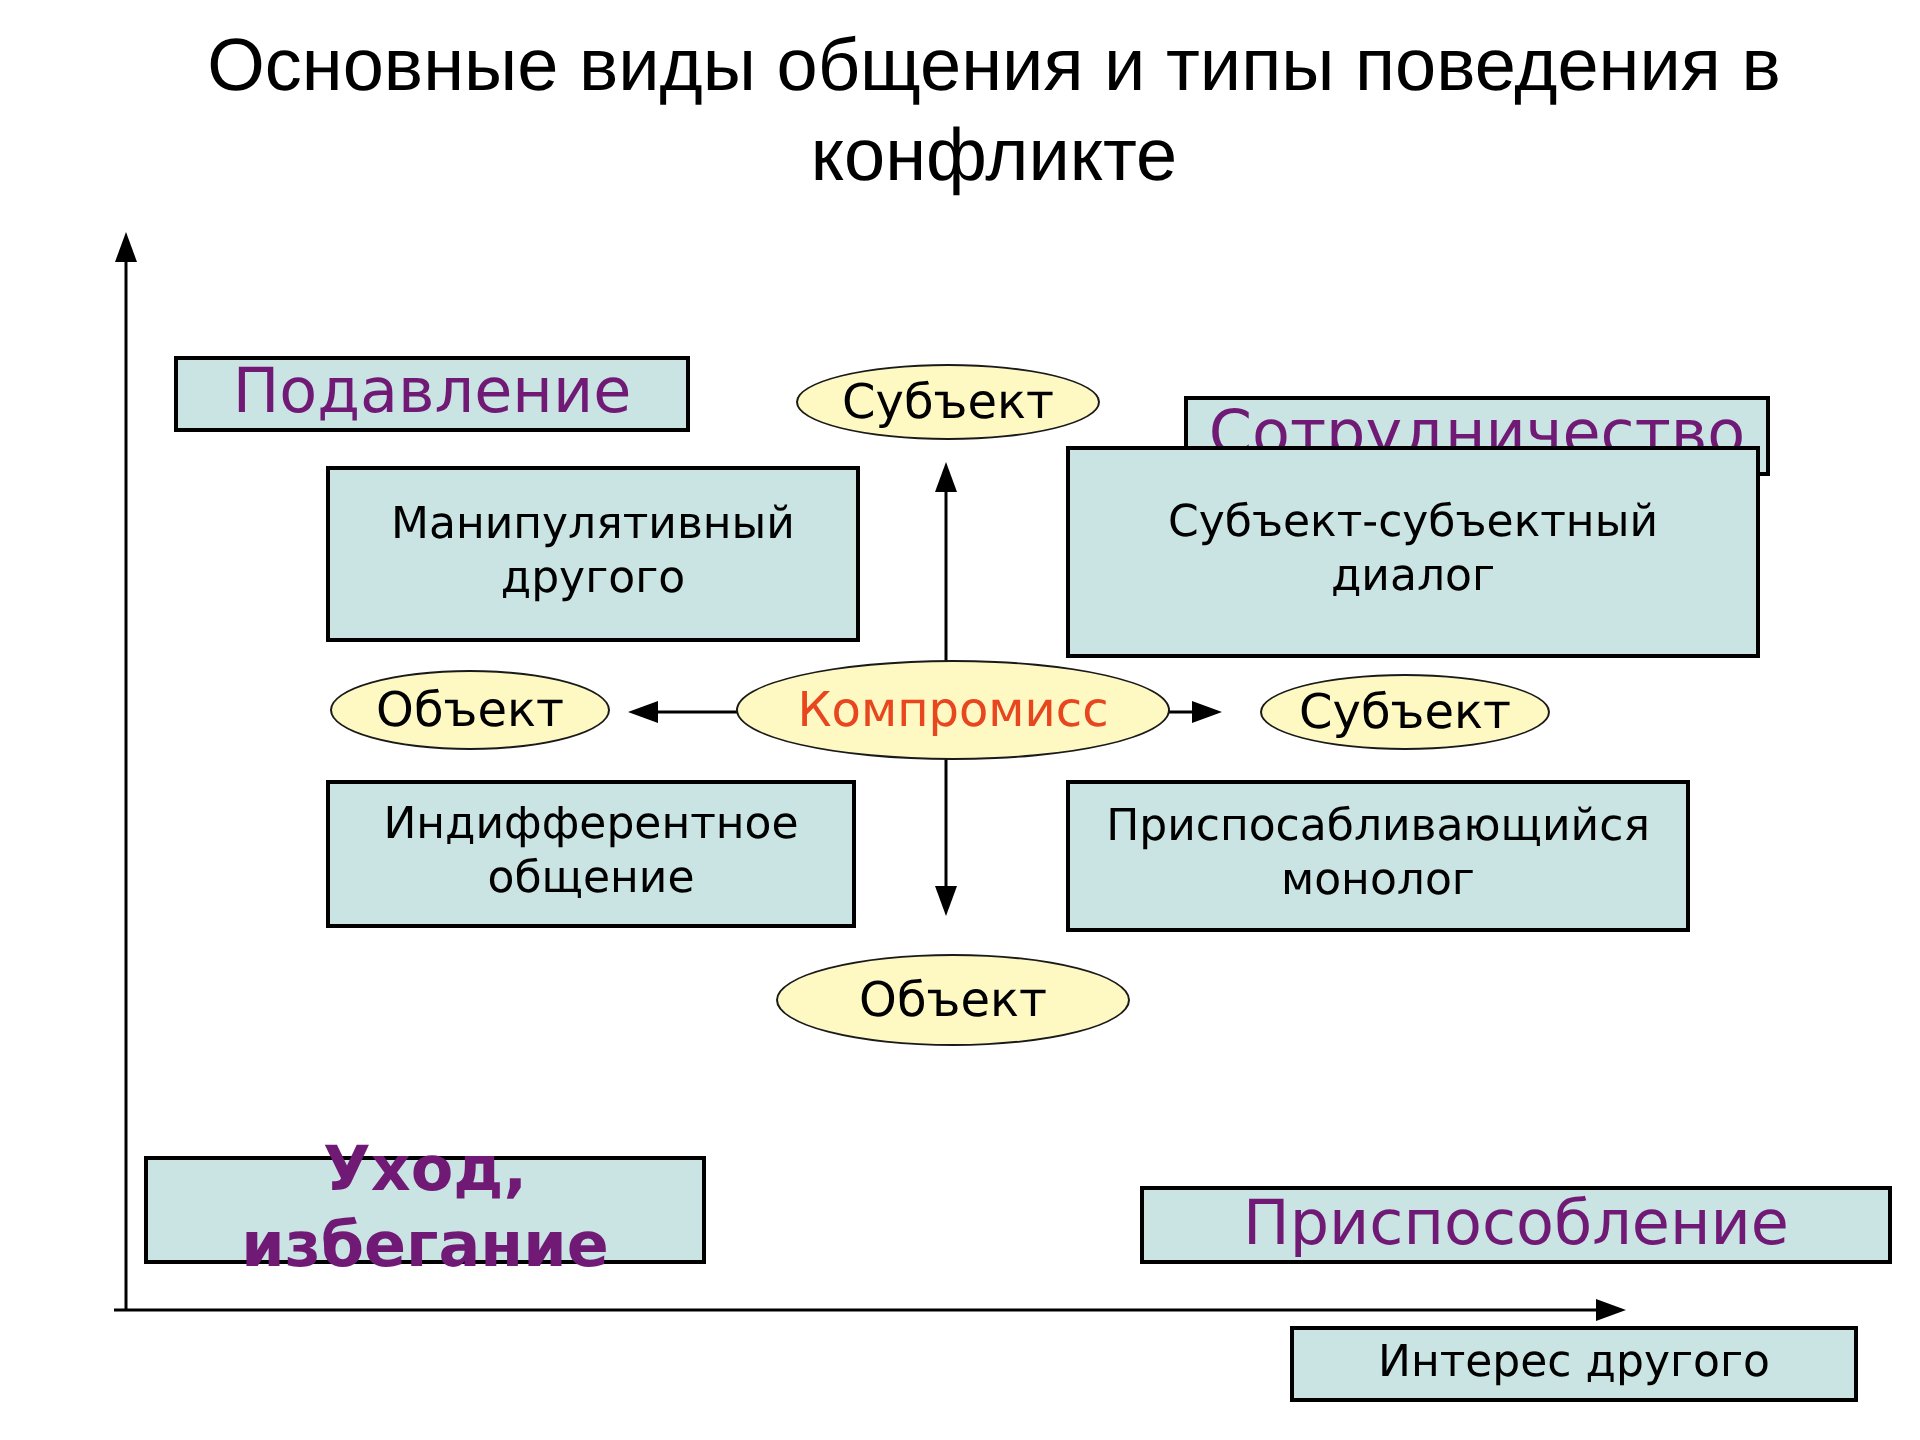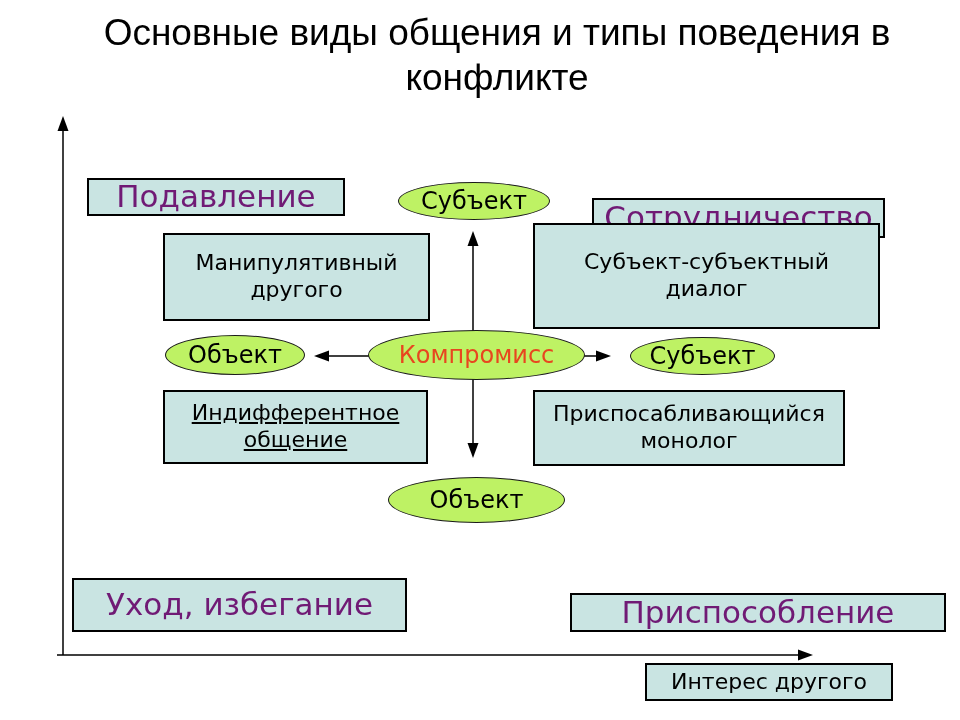--- a/index.html
+++ b/index.html
@@ -21,21 +21,21 @@
     background:#c9e4e2; border:2px solid #000000;
     display:flex; align-items:center; justify-content:center;
     text-align:center; color:#000000;
     font-size:22px; line-height:1.22; white-space:pre-line;
     box-sizing:border-box;
   }
   .box.accent { color:#701a75; font-size:31px; }
   .box.small { font-size:20px; }
   .ellipse {
     position:absolute; z-index:3;
-    background:#bef264; border:1.5px solid #1a1a1a;
+    background:#fef9c3; border:1.5px solid #1a1a1a;
     border-radius:50%;
     display:flex; align-items:center; justify-content:center;
     text-align:center; color:#000000; font-size:24px;
     box-sizing:border-box;
   }
   .ellipse.accent { color:#e8461f; }
 </style>
 </head>
 <body>
 
@@ -59,27 +59,27 @@
     <polygon points="314,356 329,350.5 329,361.5" fill="#000"></polygon>
     <polygon points="611,356 596,350.5 596,361.5" fill="#000"></polygon>
   </svg>
 
   <div class="box accent" style="left:87px;  top:178px; width:258px; height:38px;">Подавление</div>
   <div class="box accent" style="left:592px; top:170px; width:293px; height:40px;margin-top:28px;">Сотрудничество</div>
   <div class="box" style="left:163px; top:233px; width:267px; height:88px;">Манипулятивный
 другого</div>
   <div class="box" style="left:533px; top:223px; width:347px; height:106px;">Субъект-субъектный
 диалог</div>
-  <div class="box" style="left:163px; top:390px; width:265px; height:74px;text-decoration:underline;">Индифферентное
+  <div class="box" style="left:163px; top:390px; width:265px; height:74px;">Индифферентное
 общение</div>
   <div class="box" style="left:533px; top:390px; width:312px; height:76px;">Приспосабливающийся
 монолог</div>
-  <div class="box accent" style="left:72px;  top:578px; width:335px; height:54px;">Уход, избегание</div>
+  <div class="box accent" style="left:72px;  top:578px; width:281px; height:54px;font-weight:bold;">Уход, избегание</div>
   <div class="box accent" style="left:570px; top:593px; width:376px; height:39px;">Приспособление</div>
-  <div class="box" style="left:645px; top:663px; width:248px; height:38px;">Интерес другого</div>
+  <div class="box" style="left:645px; top:663px; width:284px; height:38px;">Интерес другого</div>
 
   <div class="ellipse" style="left:398px; top:182px; width:152px; height:38px;">Субъект</div>
   <div class="ellipse" style="left:165px; top:335px; width:140px; height:40px;">Объект</div>
   <div class="ellipse accent" style="left:368px; top:330px; width:217px; height:50px;">Компромисс</div>
   <div class="ellipse" style="left:630px; top:337px; width:145px; height:38px;">Субъект</div>
   <div class="ellipse" style="left:388px; top:477px; width:177px; height:46px;">Объект</div>
 
 </div>
 
 </body></html>

